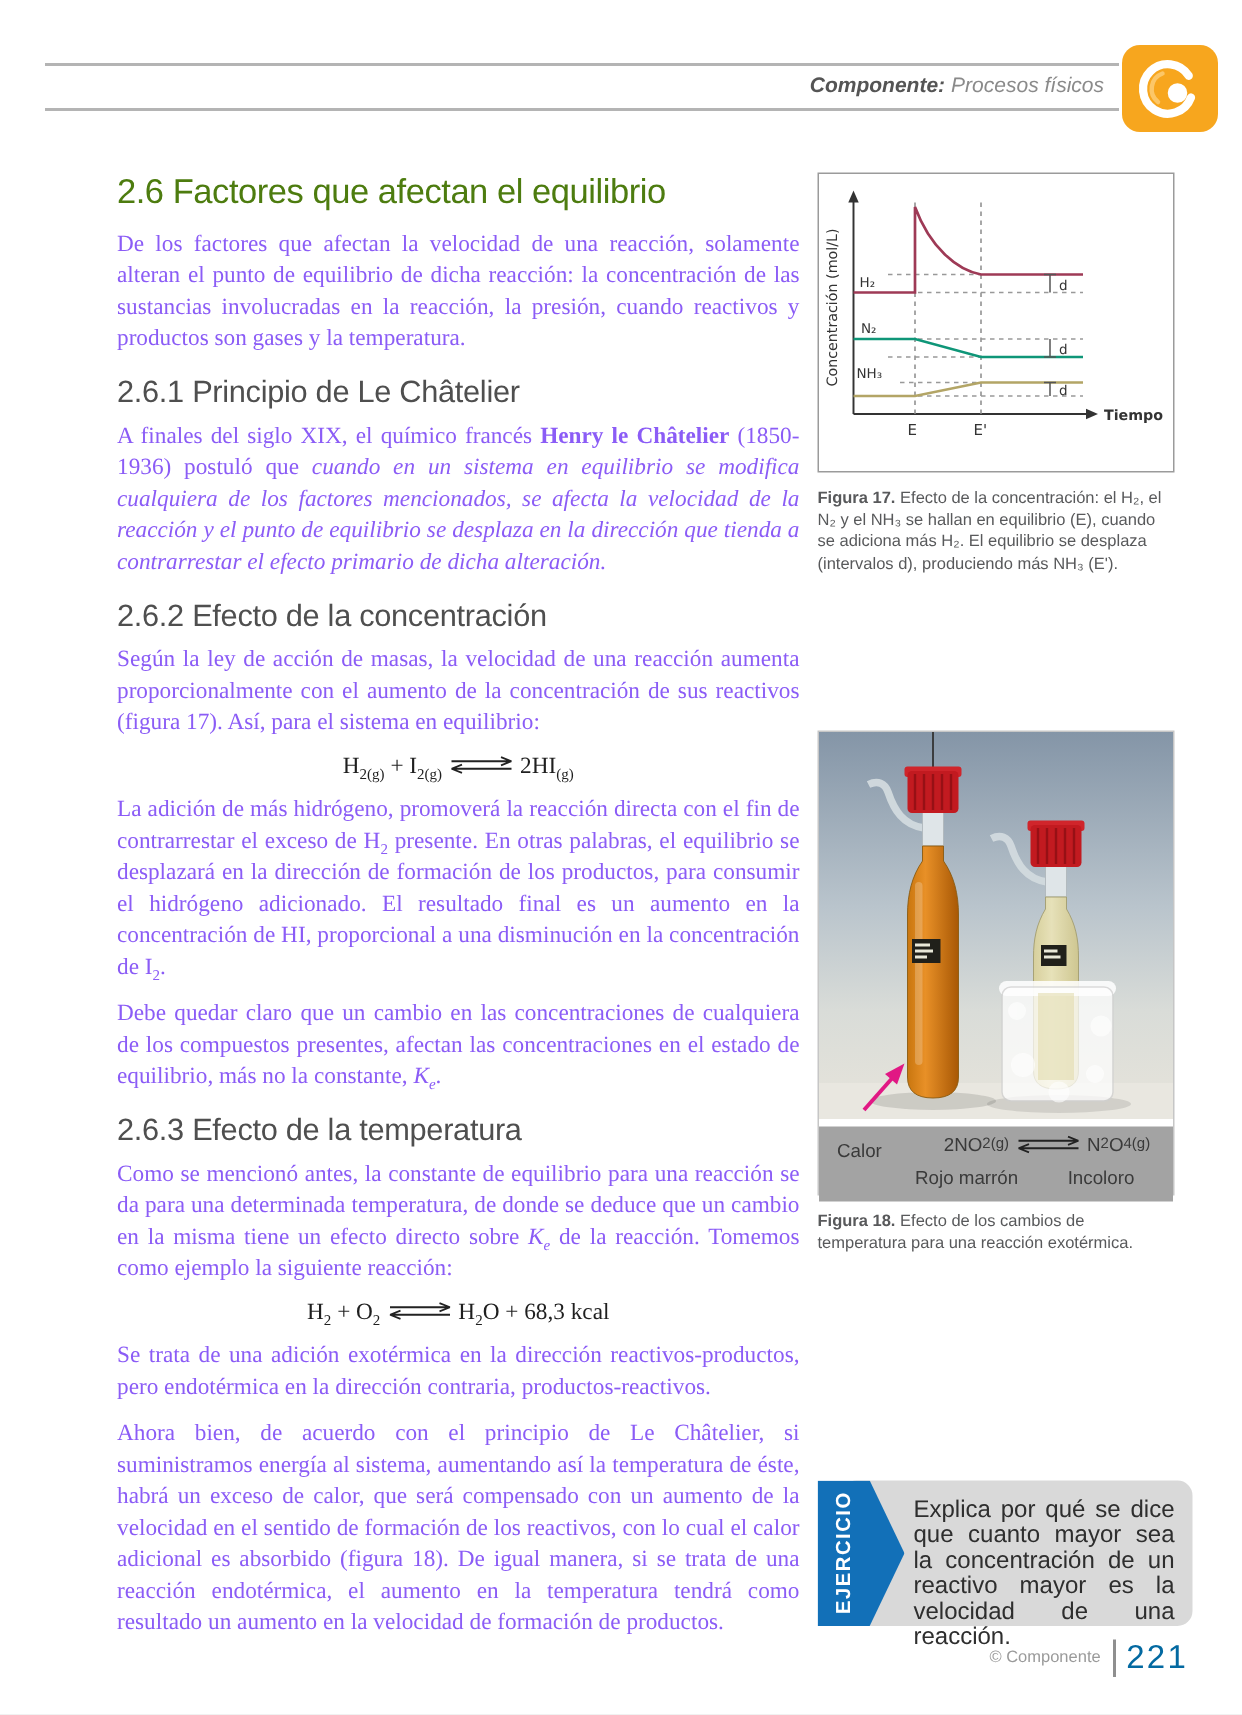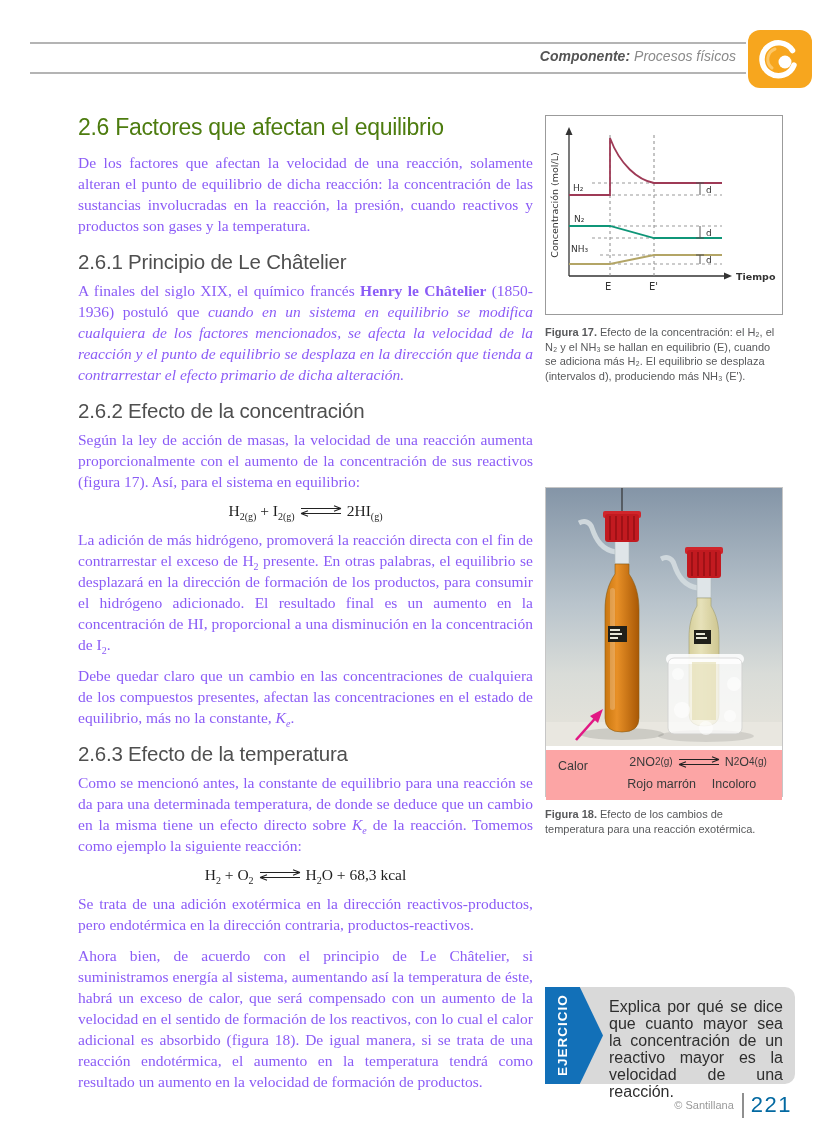--- a/index.html
+++ b/index.html
@@ -24,26 +24,26 @@
   .eq-arrow{vertical-align:-1px;margin:0 5px;}
   
   .col-right{position:absolute;left:545px;top:115px;width:250px;}
   .fig17{position:absolute;left:0;top:0;width:238px;height:200px;border:1px solid #9b9b9b;
          background:#fff;box-sizing:border-box;padding:5px 4px;}
   .caption{position:absolute;left:0;width:236px;font-size:11px;line-height:14.5px;color:#58595b;}
   .cap17{top:210px;}
   .cap18{top:692px;}
   .fig18{position:absolute;left:0;top:372px;width:238px;height:310px;border:1px solid #c6c6c6;
          box-sizing:border-box;background:#fff;}
-  .strip{position:relative;width:236px;height:50px;background:#fca5a5;font-size:12.5px;color:#3a3a3a;}
+  .strip{position:relative;width:236px;height:50px;background:#a3a3a3;font-size:12.5px;color:#3a3a3a;}
   .calor{position:absolute;left:12px;top:9px;}
   .formula-row{position:absolute;left:68px;top:5px;width:168px;display:flex;align-items:center;
                justify-content:center;}
   .names-row{position:absolute;left:64px;top:27px;width:168px;display:flex;}
-  .names-row .n1{width:86px;text-align:right;}
+  .names-row .n1{width:86px;text-align:left;}
   .names-row .n2{width:76px;text-align:center;}
   
   .ejercicio{position:absolute;left:0;top:872px;width:250px;height:97px;}
   .ej-box{position:absolute;left:16px;top:0;width:234px;height:97px;background:#d9d9d9;
           border-radius:10px;box-sizing:border-box;padding:11px 12px 0 48px;font-size:16px;
           line-height:17px;color:#2e2e2e;text-align:justify;}
   .ej-tab{position:absolute;left:0;top:0;width:58px;height:97px;background:#1270b8;
           clip-path:polygon(0 0,60% 0,100% 50%,60% 100%,0 100%);}
   .ej-tab span{position:absolute;left:1px;top:0;height:97px;width:32px;display:flex;
                align-items:center;justify-content:center;writing-mode:vertical-rl;
@@ -256,18 +256,18 @@
 
     <div class="ejercicio">
       <div class="ej-box">Explica por qué se dice que cuanto mayor sea la concentración de un reactivo mayor es la velocidad de una reacción.</div>
       <div class="ej-tab">
         <span>EJERCICIO</span>
       </div>
     </div>
   </div>
 
   <div class="footer">
-    <span class="copy">© Santillana</span>
+    <span class="copy">© Componente</span>
     <span class="bar"></span>
     <span class="pg">221</span>
   </div>
 
 </div>
 
 </body></html>

